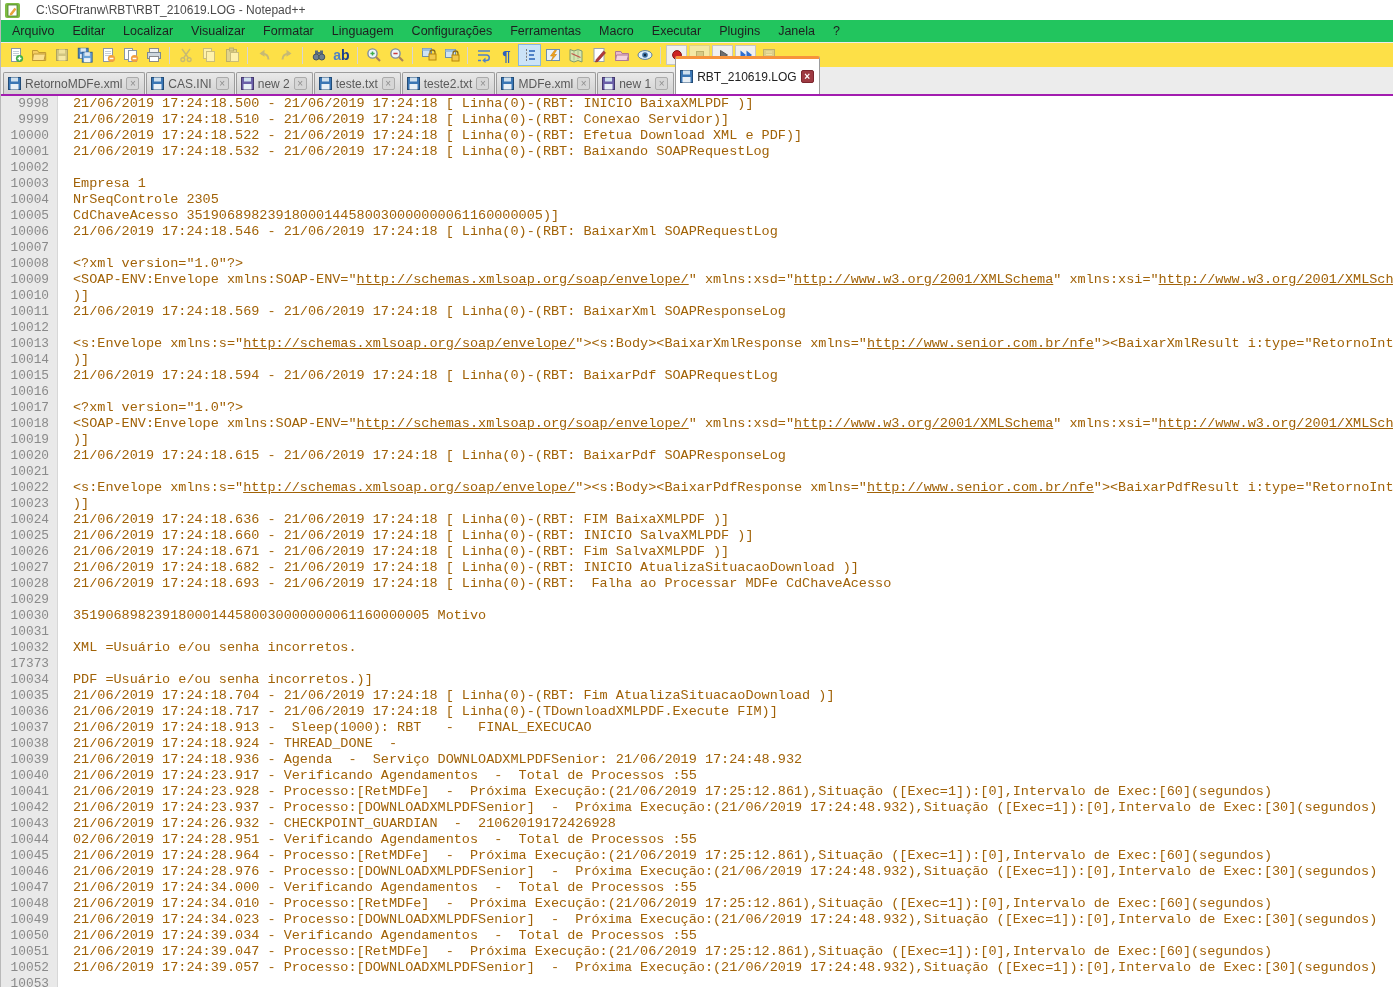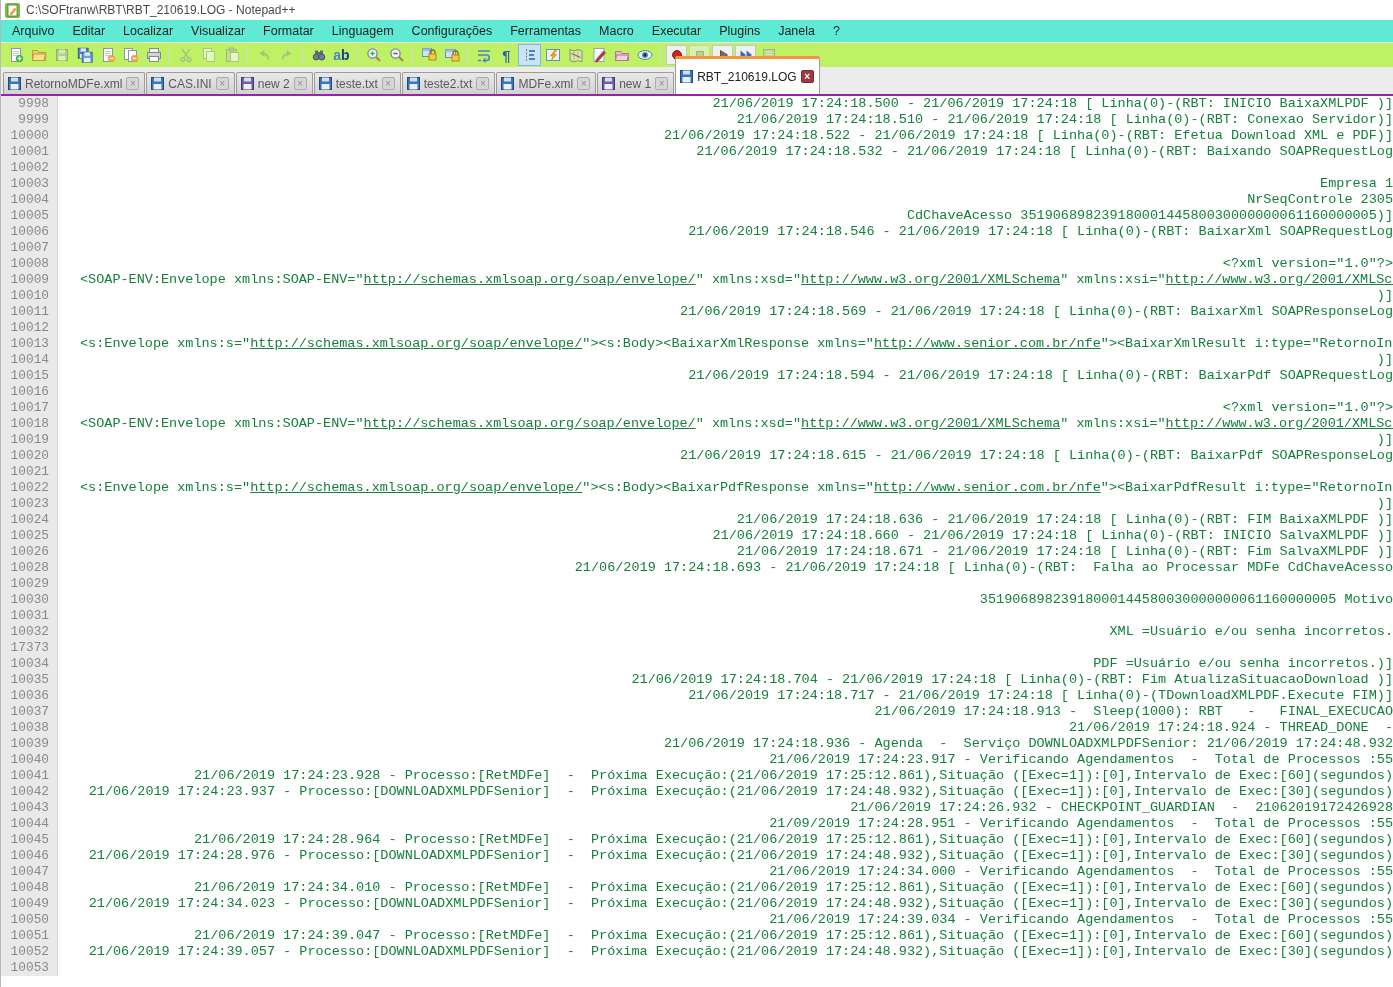--- a/index.html
+++ b/index.html
@@ -4,29 +4,29 @@
 <style>
   * { box-sizing: border-box; }
   html,body { margin:0; padding:0; }
   body {
     width:1393px; height:987px; overflow:hidden; background:#fff;
     font-family:"Liberation Sans", sans-serif;
   }
   .app { width:1393px; height:987px; border-left:1px solid #b9b9b9; display:flex; flex-direction:column; }
 
   
-  .titlebar { height:20px; flex:none; display:flex; align-items:center; gap:6px; padding-left:4px; background:#ffffff; }
+  .titlebar { height:20px; flex:none; display:flex; align-items:center; gap:16px; padding-left:4px; background:#ffffff; }
   .titlebar .title { font-size:12px; color:#4a4a4a; }
 
   
-  .menubar { height:22px; flex:none; display:flex; align-items:center; background:#5eead4; padding-left:2px; }
+  .menubar { height:22px; flex:none; display:flex; align-items:center; background:#22c55e; padding-left:2px; }
   .menu-item { font-size:12.5px; color:#1f1f1f; padding:3px 9px; cursor:default; }
 
   
-  .toolbar { height:26px; flex:none; display:flex; align-items:center; background:#bef264; border-top:1px solid #ececec; border-bottom:1px solid #ececec; padding-left:3px; }
+  .toolbar { height:26px; flex:none; display:flex; align-items:center; background:#fde047; border-top:1px solid #ececec; border-bottom:1px solid #ececec; padding-left:3px; }
   .tb-icon { width:23px; height:22px; display:flex; align-items:center; justify-content:center; border:1px solid transparent; }
   .tb-icon svg { display:block; }
   .tb-icon.disabled { opacity:.55; filter:grayscale(.9); }
   .tb-icon.active { background:#cbe3f7; border:1px solid #86b6e0; }
   .tb-icon.boxed { border:1px solid #c6c6c6; background:#f0f0f0; width:21px; height:20px; margin:0 1px; }
   .tb-sep { width:1px; height:17px; background:#d6d6d6; margin:0 4px; flex:none; }
   .glyph { font-size:14px; line-height:1; }
 
   
   .tabbar { height:28px; flex:none; background:#ececec; border-bottom:2px solid #a21caf; display:flex; align-items:flex-end; padding-left:2px; }
@@ -39,21 +39,21 @@
   .tab.active { background:#ffffff; height:38px; border-top:3px solid #f7933b; color:#222; position:relative; z-index:2; }
   .tab.active .tab-close { background:#9e3a42; border-color:#7c272f; color:#fff; font-weight:bold; }
   .disk-icon { display:flex; align-items:center; }
 
   
   .editor { flex:1 1 auto; background:#fff; overflow:hidden;
             font-family:"Liberation Mono","DejaVu Sans Mono",monospace; font-size:13.5px; line-height:16px; }
   .row { display:flex; height:16px; }
   .ln { width:57px; flex:none; background:#e9e9e9; border-right:1px solid #d7d7d7; color:#8a8a8a;
         text-align:right; padding-right:8px; font-size:12.8px; }
-  .code { flex:1 1 auto; white-space:pre; overflow:hidden; padding-left:22px; color:#15803d;text-align:right; }
+  .code { flex:1 1 auto; white-space:pre; overflow:hidden; padding-left:15px; color:#a16207; }
   .code .link { text-decoration:underline; }
 </style>
 </head>
 <body>
 
 <div class="app">
 
   <div class="titlebar">
     <span style="display:flex;">
       <svg width="15" height="15" viewBox="0 0 15 15">
@@ -507,20 +507,24 @@
         </div>
         <div class="row">
           <span class="ln">10025</span>
           <span class="code"><span>21/06/2019 17:24:18.660 - 21/06/2019 17:24:18 [ Linha(0)-(RBT: INICIO SalvaXMLPDF )]</span></span>
         </div>
         <div class="row">
           <span class="ln">10026</span>
           <span class="code"><span>21/06/2019 17:24:18.671 - 21/06/2019 17:24:18 [ Linha(0)-(RBT: Fim SalvaXMLPDF )]</span></span>
         </div>
         <div class="row">
+          <span class="ln">10027</span>
+          <span class="code"><span>21/06/2019 17:24:18.682 - 21/06/2019 17:24:18 [ Linha(0)-(RBT: INICIO AtualizaSituacaoDownload )]</span></span>
+        </div>
+        <div class="row">
           <span class="ln">10028</span>
           <span class="code"><span>21/06/2019 17:24:18.693 - 21/06/2019 17:24:18 [ Linha(0)-(RBT:  Falha ao Processar MDFe CdChaveAcesso</span></span>
         </div>
         <div class="row">
           <span class="ln">10029</span>
           <span class="code"></span>
         </div>
         <div class="row">
           <span class="ln">10030</span>
           <span class="code"><span>35190689823918000144580030000000061160000005 Motivo</span></span>
@@ -572,21 +576,21 @@
         <div class="row">
           <span class="ln">10042</span>
           <span class="code"><span>21/06/2019 17:24:23.937 - Processo:[DOWNLOADXMLPDFSenior]  -  Próxima Execução:(21/06/2019 17:24:48.932),Situação ([Exec=1]):[0],Intervalo de Exec:[30](segundos)</span></span>
         </div>
         <div class="row">
           <span class="ln">10043</span>
           <span class="code"><span>21/06/2019 17:24:26.932 - CHECKPOINT_GUARDIAN  -  21062019172426928</span></span>
         </div>
         <div class="row">
           <span class="ln">10044</span>
-          <span class="code"><span>21/09/2019 17:24:28.951 - Verificando Agendamentos  -  Total de Processos :55</span></span>
+          <span class="code"><span>02/06/2019 17:24:28.951 - Verificando Agendamentos  -  Total de Processos :55</span></span>
         </div>
         <div class="row">
           <span class="ln">10045</span>
           <span class="code"><span>21/06/2019 17:24:28.964 - Processo:[RetMDFe]  -  Próxima Execução:(21/06/2019 17:25:12.861),Situação ([Exec=1]):[0],Intervalo de Exec:[60](segundos)</span></span>
         </div>
         <div class="row">
           <span class="ln">10046</span>
           <span class="code"><span>21/06/2019 17:24:28.976 - Processo:[DOWNLOADXMLPDFSenior]  -  Próxima Execução:(21/06/2019 17:24:48.932),Situação ([Exec=1]):[0],Intervalo de Exec:[30](segundos)</span></span>
         </div>
         <div class="row">

